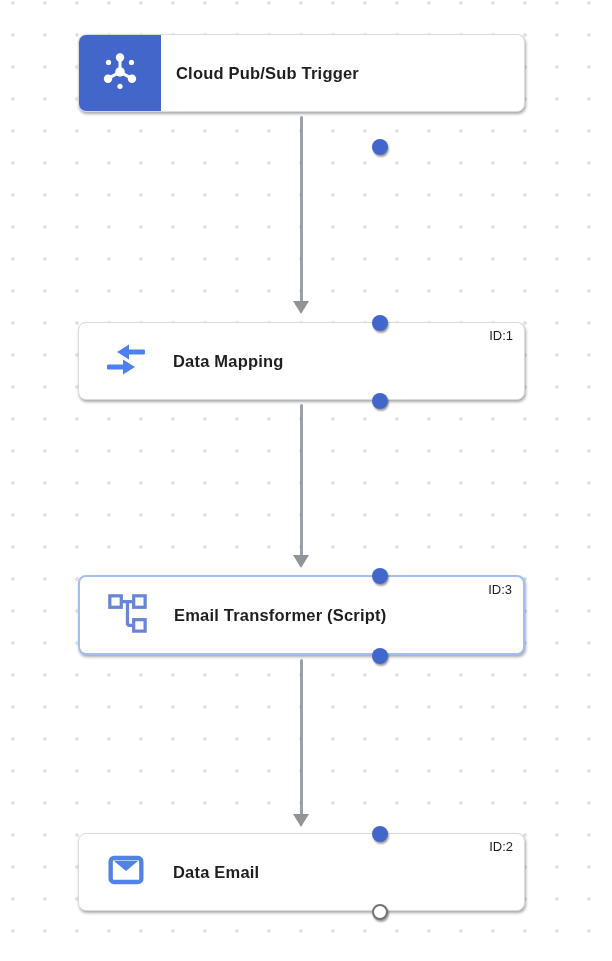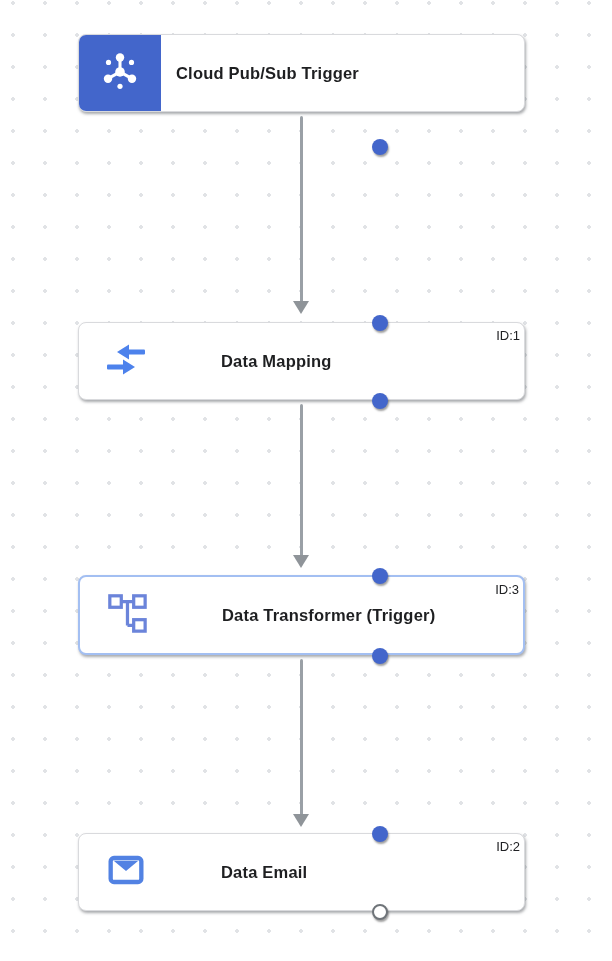--- a/index.html
+++ b/index.html
@@ -39,25 +39,24 @@
   }
   .task-icon-area{
     width:94px;height:100%;
     display:flex;align-items:center;justify-content:center;
     flex:0 0 auto;
   }
   .node-label{
     font-size:16.5px;font-weight:700;color:#1e1f21;
     letter-spacing:.2px;
     white-space:nowrap;
-    margin-left:48px;
   }
   .trigger-label{margin-left:15px;}
   .id-badge{
-    position:absolute;top:5px;right:4px;
+    position:absolute;top:5px;right:11px;
     font-size:13px;color:#202124;font-weight:400;
   }
   .port{
     position:absolute;left:293px;
     width:16px;height:16px;border-radius:50%;
     background:var(--node-blue,#4366cb);
     box-shadow:1px 2px 2px rgba(0,0,0,.38);
     z-index:5;
     cursor:crosshair;
   }
@@ -145,21 +144,21 @@
         <svg width="42" height="42" viewBox="0 0 44 44">
           <g fill="none" stroke="#6b84da" stroke-width="3.4">
             <rect x="4" y="4" width="12" height="12"></rect>
             <rect x="29" y="4" width="12" height="12"></rect>
             <rect x="29" y="29" width="12" height="12"></rect>
             <path d="M16 10 H29 M22.5 10 V35 M22.5 35 H29"></path>
           </g>
         </svg>
       </span>
     </div>
-    <span class="node-label">Data Transformer (Trigger)</span>
+    <span class="node-label">Email Transformer (Script)</span>
     <span class="id-badge">ID:3</span>
     <div class="port" style="top:-9px;left:292px;"></div>
     <div class="port" style="top:71px;left:292px;"></div>
   </div>
 
   <div class="edge" style="top:659px;height:168px;">
     <div class="edge-line" style="height:156px;"></div>
     <div class="edge-arrow" style="top:155px;"></div>
   </div>
 

